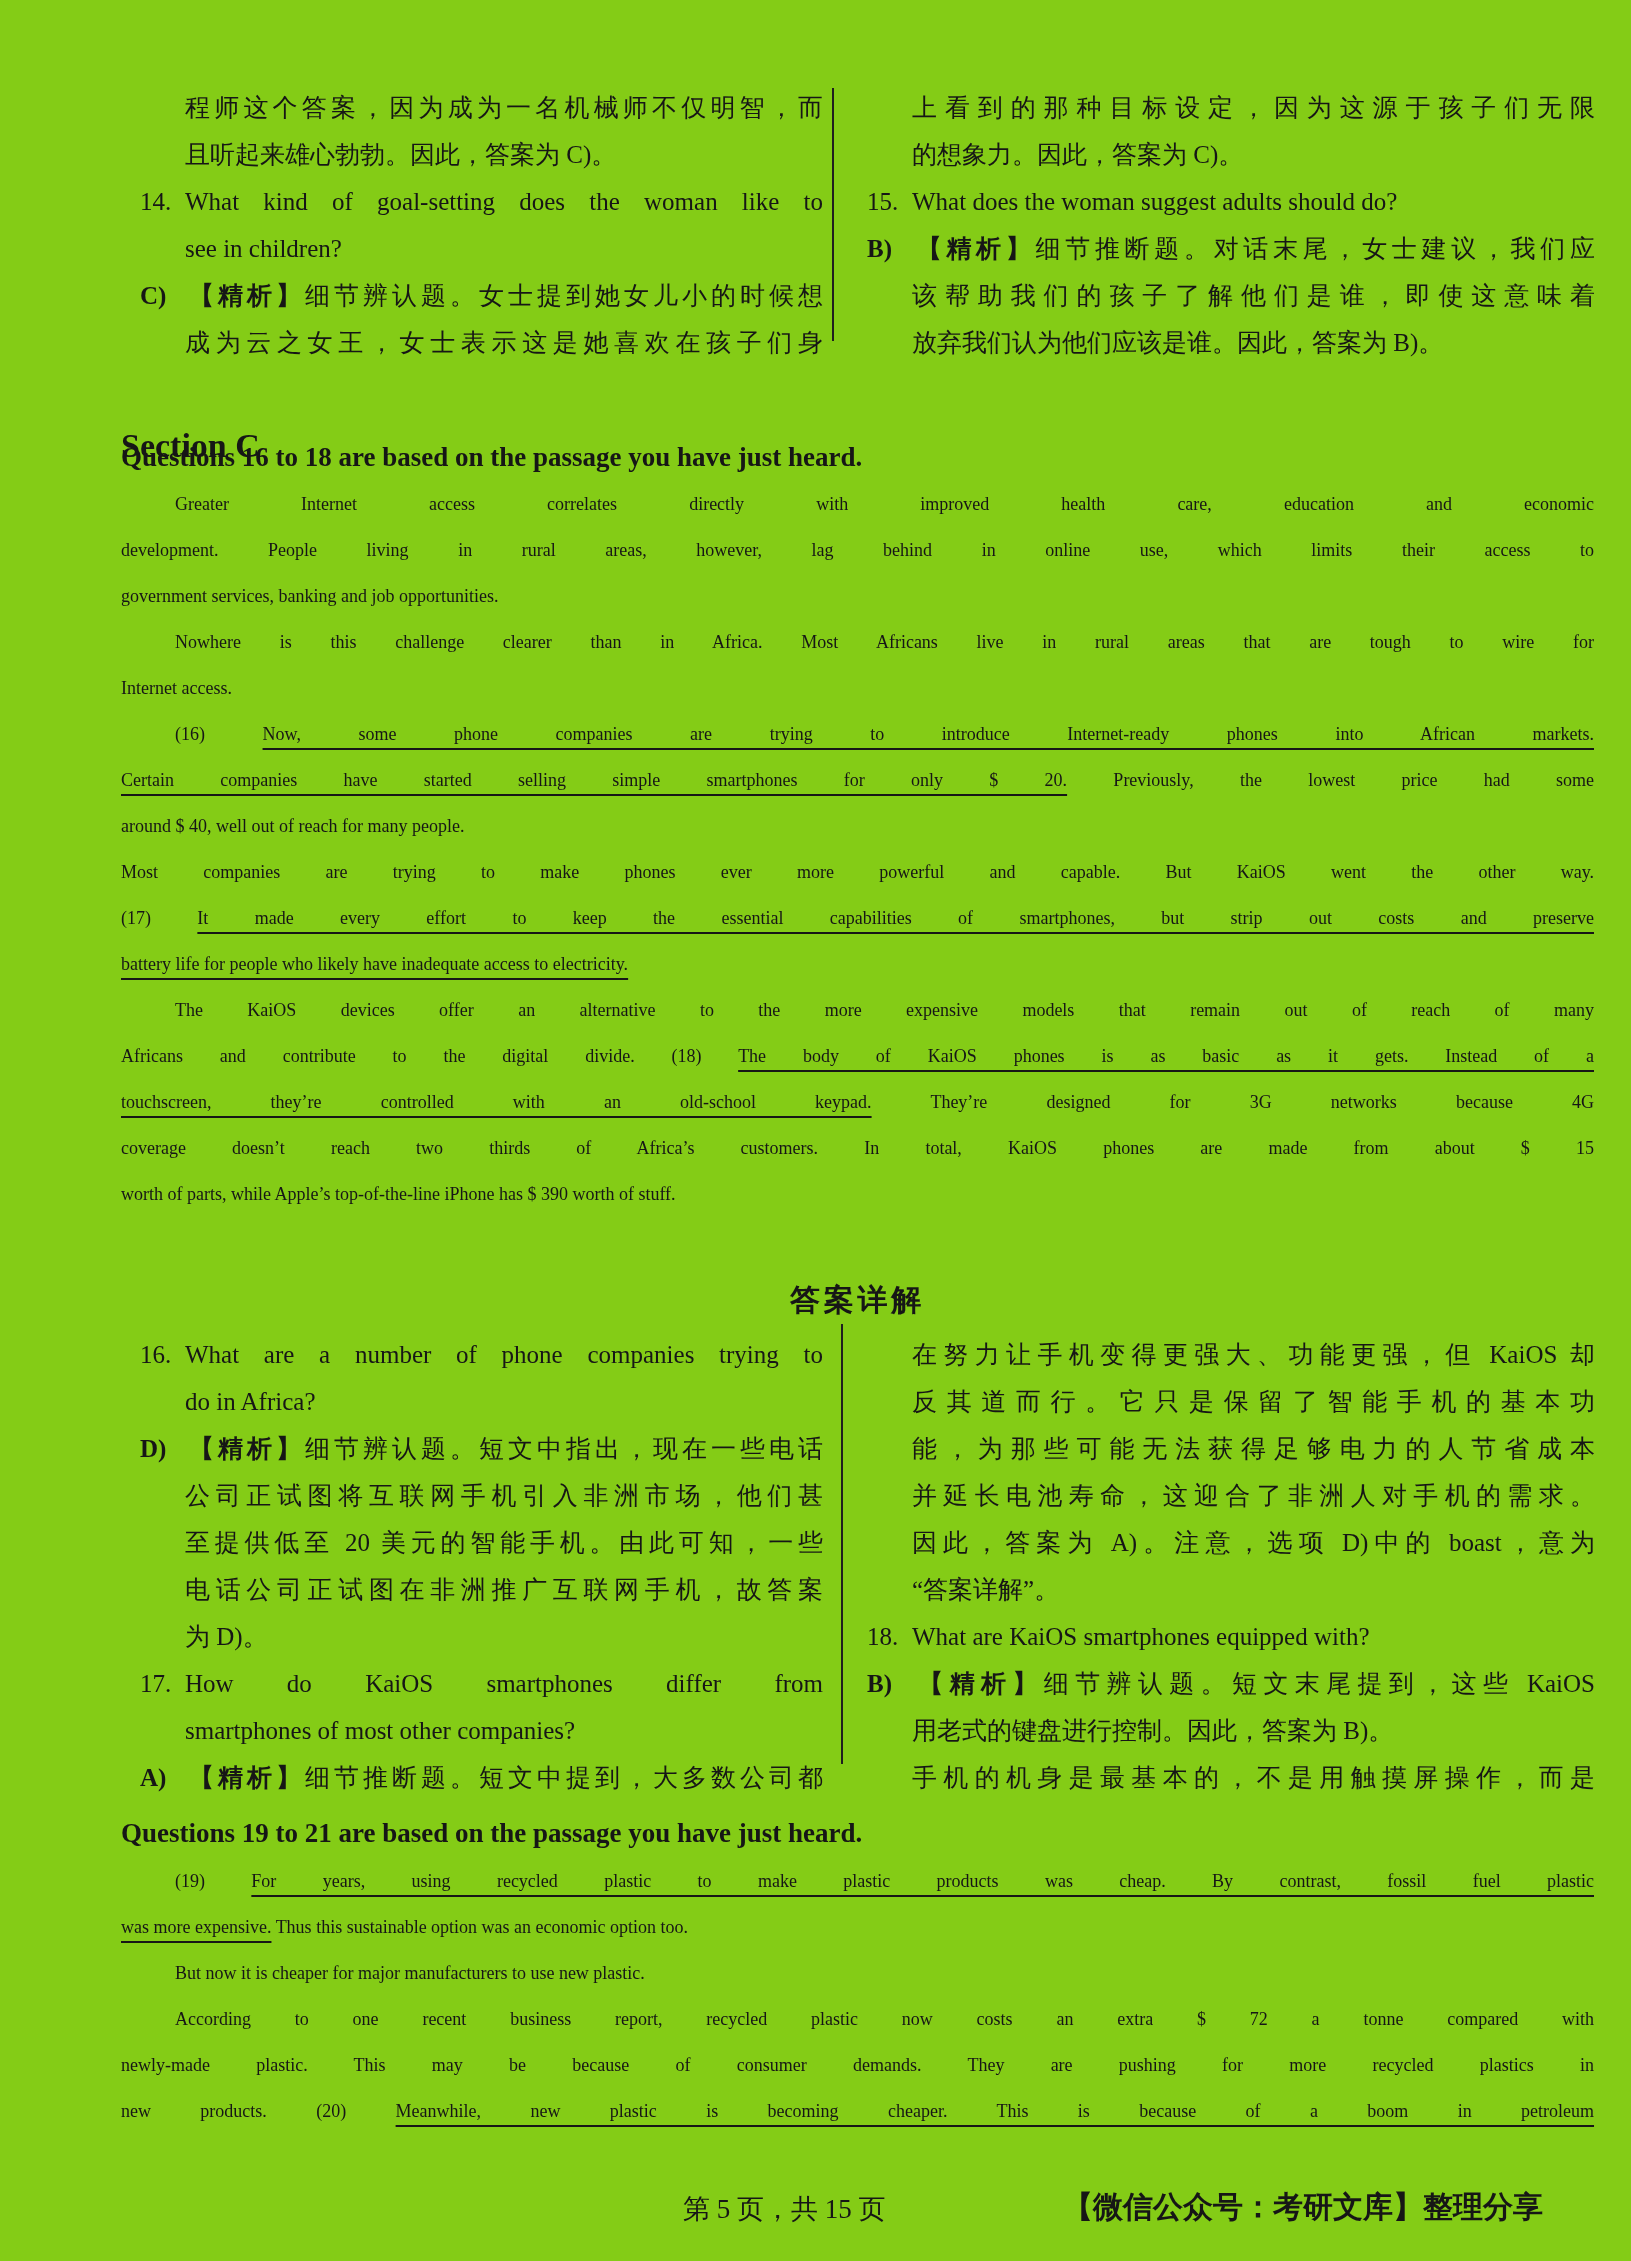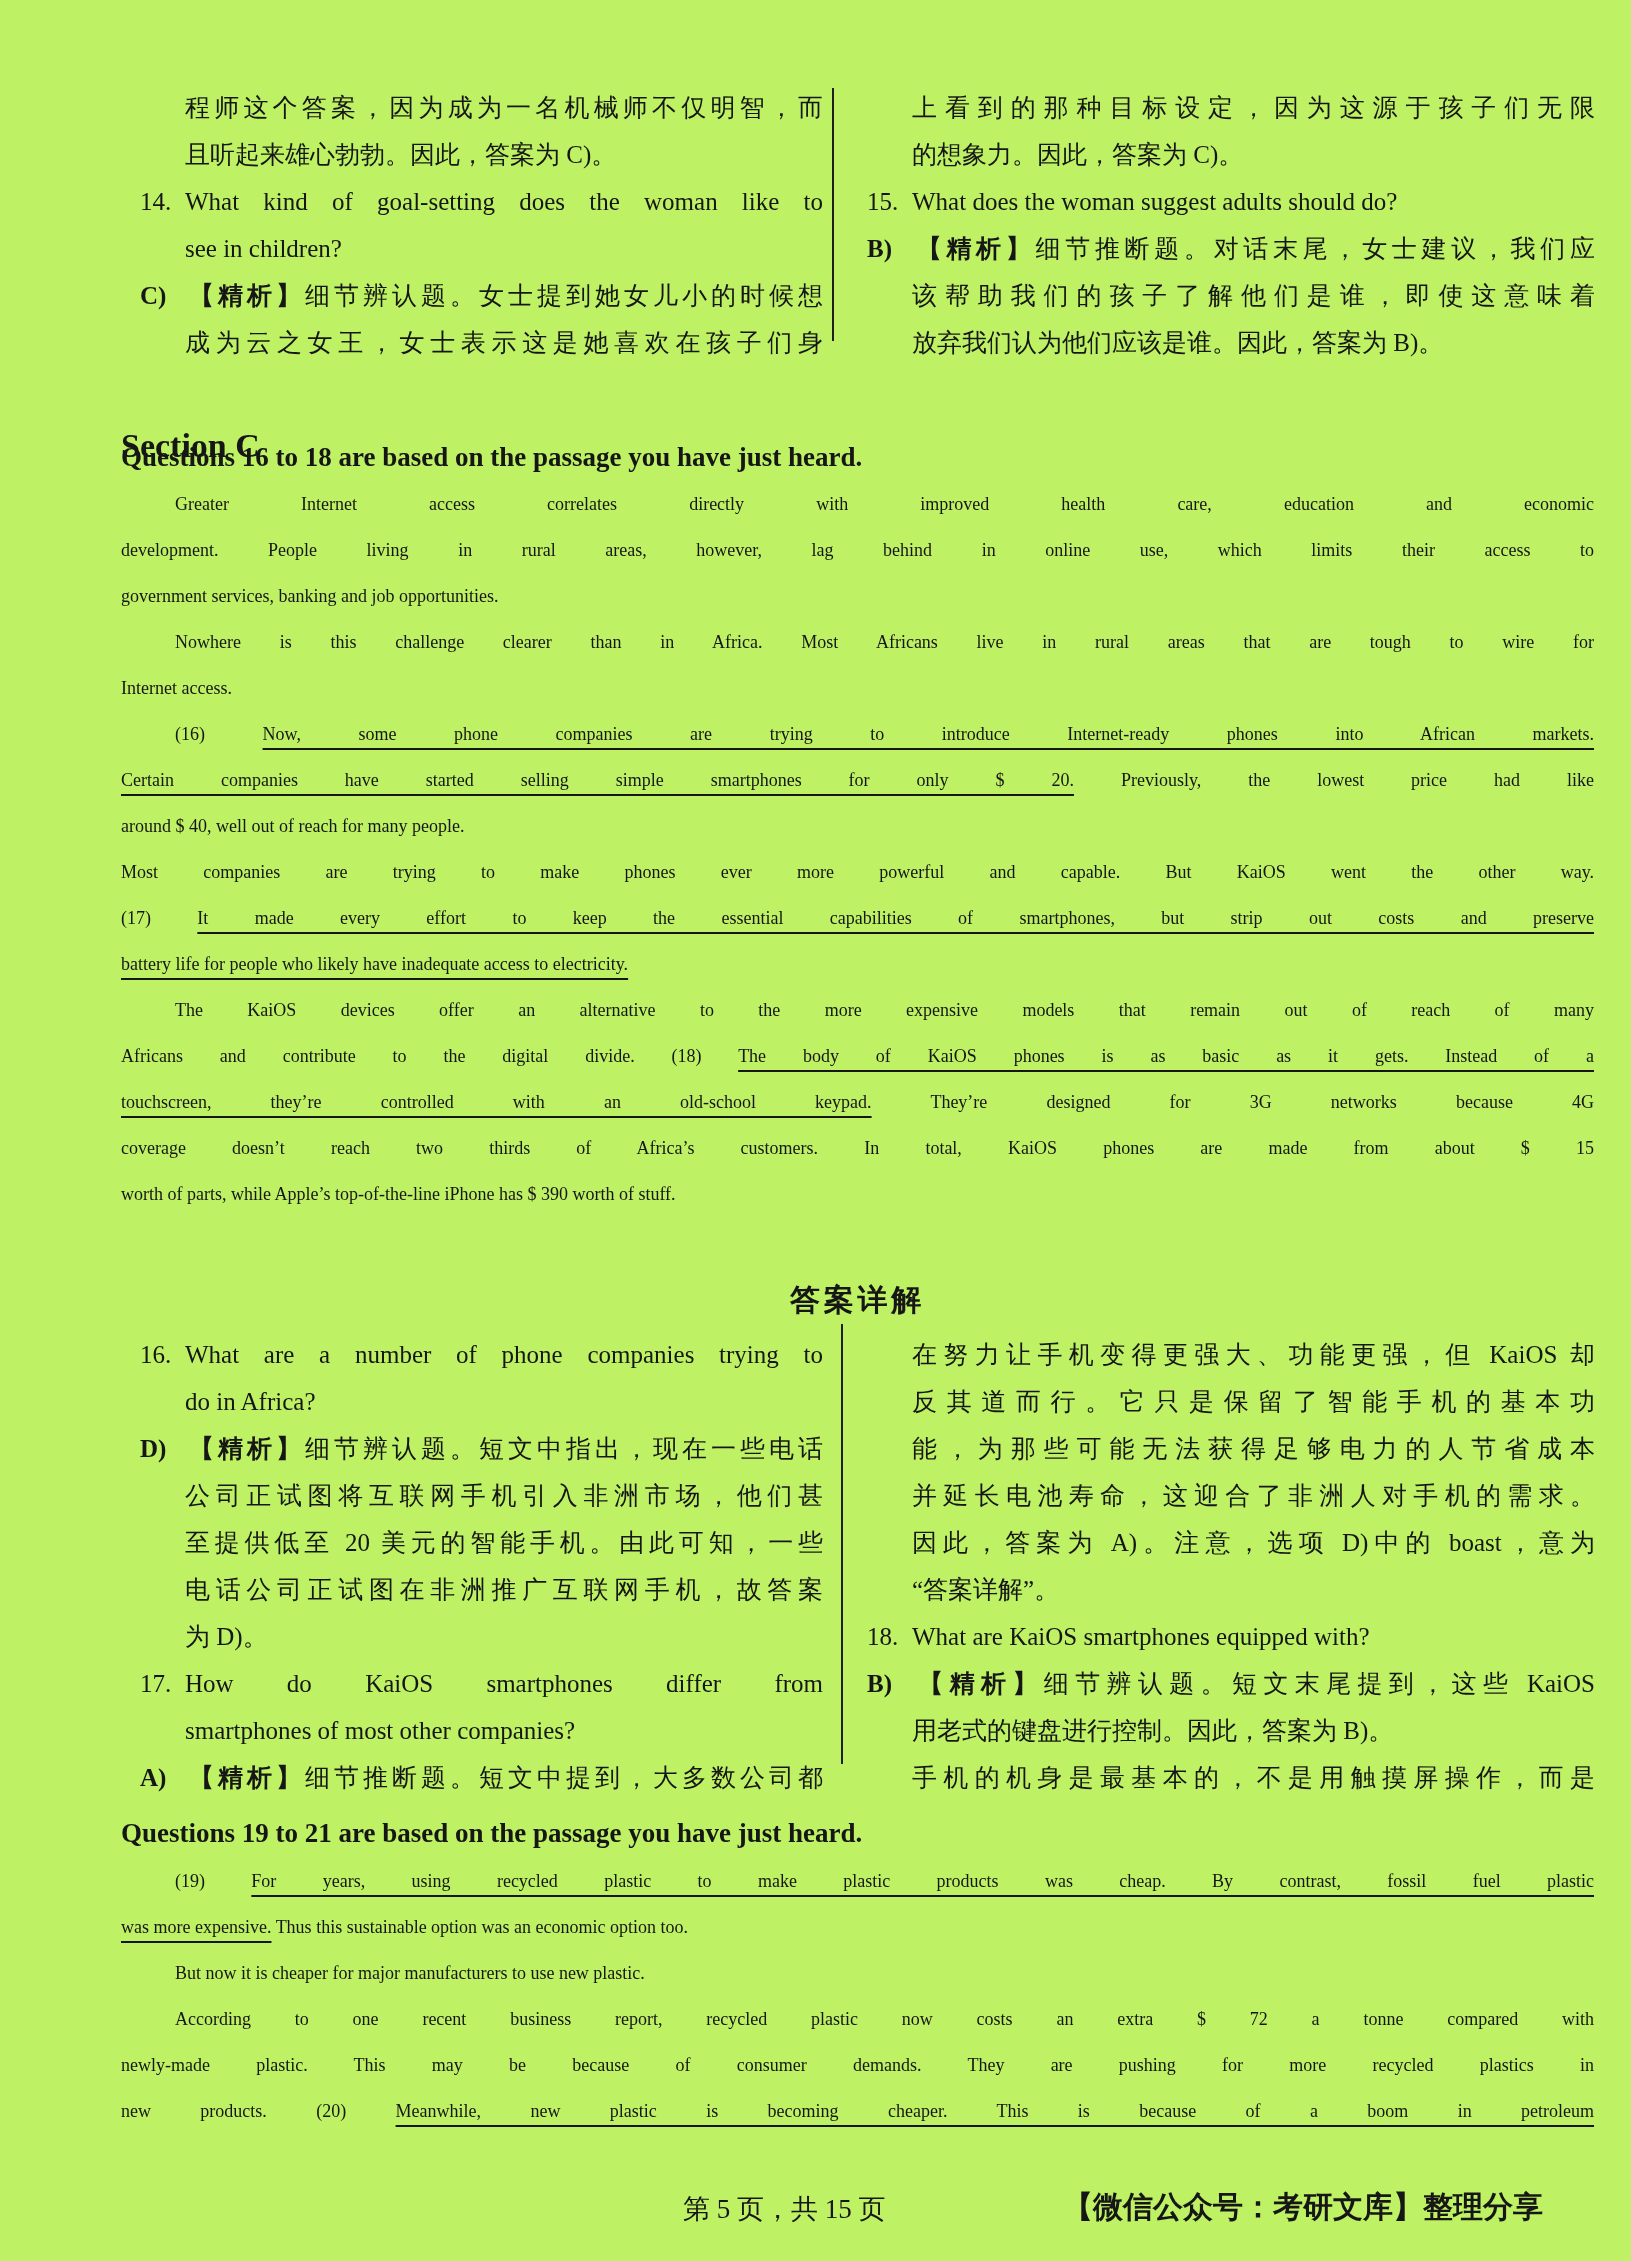--- a/index.html
+++ b/index.html
@@ -1,19 +1,19 @@
 <!DOCTYPE html>
 <html style="font-size:12px"><head>
 <meta charset="utf-8">
 <style>
   * { margin:0; padding:0; box-sizing:border-box; }
   html,body { background:#d9d9d9; }
   .page {
     position:relative; width:1631px; height:2261px; margin:0 auto;
-    background:#bef264; color:#161616; overflow:hidden;
+    background:#84cc16; color:#161616; overflow:hidden;
     font-family:"Liberation Serif","DejaVu Serif",serif;
   }
   .abs { position:absolute; }
   .cl { font-size:25px; line-height:47px; }
   .pl { font-size:18px; line-height:46px; }
   .j  { text-align:justify; text-align-last:justify; }
   .ind  { padding-left:54px; }
   .cont { padding-left:45px; }
   .qnum { display:inline-block; width:45px; }
   .albl { display:inline-block; width:45px; font-weight:bold; }
@@ -54,21 +54,21 @@
   <div class="abs h-sec" style="left:121px; top:388px;margin-top:37px;">Section C</div>
   <div class="abs h-intro" style="left:121px; top:441px;">Questions 16 to 18 are based on the passage you have just heard.</div>
 
   <div class="abs pl" style="left:121px; top:481px; width:1473px;">
     <div class="ind j">Greater Internet access correlates directly with improved health care, education and economic</div>
     <div class="j">development. People living in rural areas, however, lag behind in online use, which limits their access to</div>
     <div>government services, banking and job opportunities.</div>
     <div class="ind j">Nowhere is this challenge clearer than in Africa. Most Africans live in rural areas that are tough to wire for</div>
     <div>Internet access.</div>
     <div class="ind j"><span>(16) </span><span class="u">Now, some phone companies are trying to introduce Internet-ready phones into African markets.</span></div>
-    <div class="j"><span class="u">Certain companies have started selling simple smartphones for only $ 20.</span><span> Previously, the lowest price had like</span></div>
+    <div class="j"><span class="u">Certain companies have started selling simple smartphones for only $ 20.</span><span> Previously, the lowest price had some</span></div>
     <div>around $ 40, well out of reach for many people.</div>
     <div class="j">Most companies are trying to make phones ever more powerful and capable. But KaiOS went the other way.</div>
     <div class="j"><span>(17) </span><span class="u">It made every effort to keep the essential capabilities of smartphones, but strip out costs and preserve</span></div>
     <div><span class="u">battery life for people who likely have inadequate access to electricity.</span></div>
     <div class="ind j">The KaiOS devices offer an alternative to the more expensive models that remain out of reach of many</div>
     <div class="j"><span>Africans and contribute to the digital divide. (18) </span><span class="u">The body of KaiOS phones is as basic as it gets. Instead of a</span></div>
     <div class="j"><span class="u">touchscreen, they’re controlled with an old-school keypad.</span><span> They’re designed for 3G networks because 4G</span></div>
     <div class="j">coverage doesn’t reach two thirds of Africa’s customers. In total, KaiOS phones are made from about $ 15</div>
     <div>worth of parts, while Apple’s top-of-the-line iPhone has $ 390 worth of stuff.</div>
   </div>

